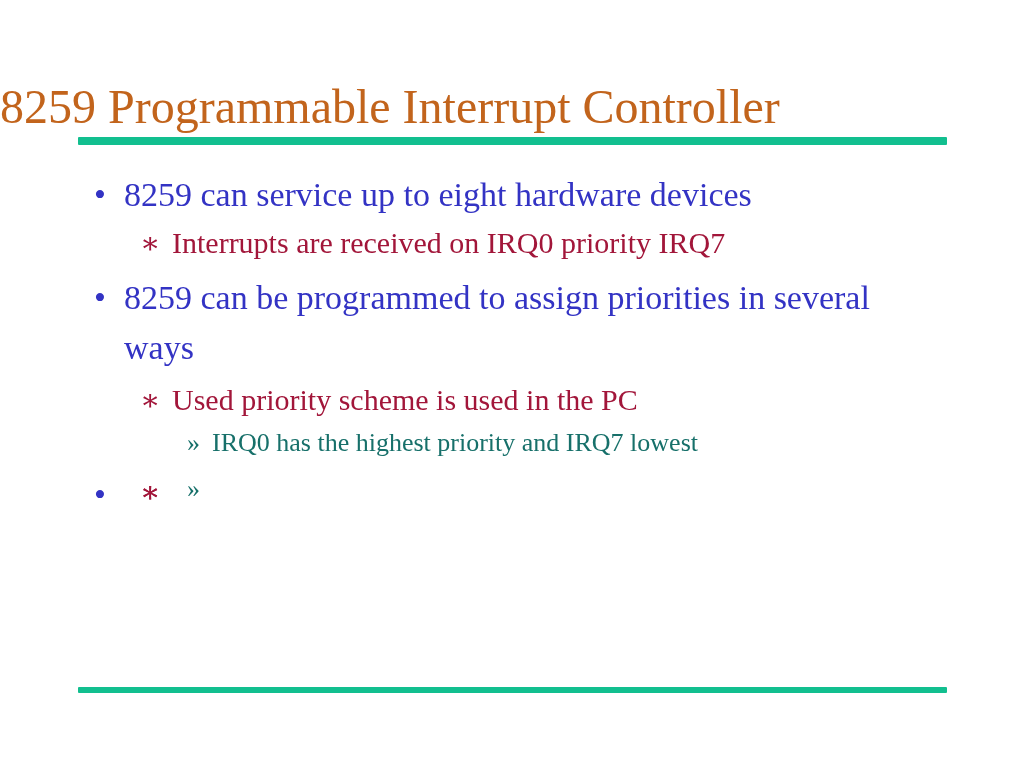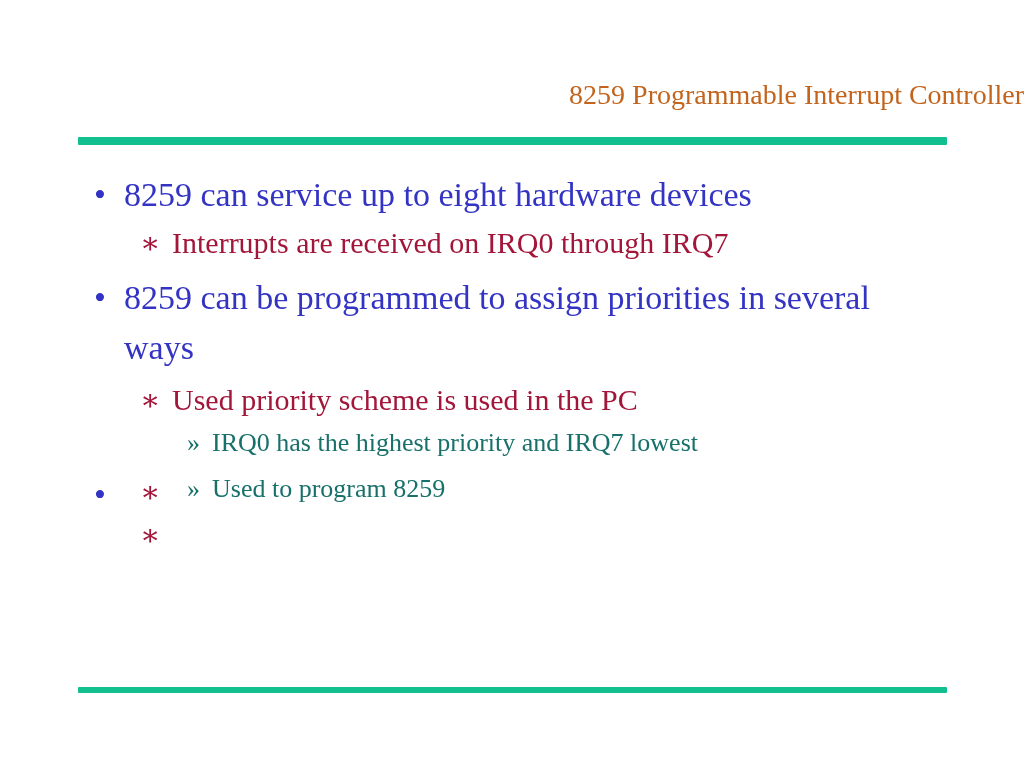--- a/index.html
+++ b/index.html
@@ -12,22 +12,22 @@
     font-family: "Liberation Serif", "DejaVu Serif", serif;
     overflow: hidden;
   }
   .slide { position: absolute; inset: 0; }
 
   .title {
     position: absolute;
     top: 78px;
     left: 0;
     width: 100%;
-    text-align: right;
-    font-size: 28px;
+    text-align: left;
+    font-size: 48px;
     line-height: 1.2;
     color: var(--title, #C2641C);
     letter-spacing: 0px;
   }
 
   .rule {
     position: absolute;
     left: 78px;
     width: 869px;
     background: var(--rule-green, #12BF8F);
@@ -90,21 +90,21 @@
 
   <div class="content">
 
     <div class="item l1">
       <span class="marker">•</span>
       <span>8259 can service up to eight hardware devices</span>
     </div>
 
     <div class="item l2 mt1">
       <span class="marker">∗</span>
-      <span>Interrupts are received on IRQ0 through IRQ7</span>
+      <span>Interrupts are received on IRQ0 priority IRQ7</span>
     </div>
 
     <div class="item l1 mt8">
       <span class="marker">•</span>
       <span>8259 can be programmed to assign priorities in several ways</span>
     </div>
 
     <div class="item l2 mt5">
       <span class="marker">∗</span>
       <span>Used priority scheme is used in the PC</span>
@@ -118,21 +118,20 @@
     <div class="item l1 mt8">
       <span class="marker">•</span>
     </div>
 
     <div class="item l2 mt3">
       <span class="marker">∗</span>
     </div>
 
     <div class="item l3 mt3">
       <span class="marker">»</span>
-      <span>Used to program 8259</span>
     </div>
 
     <div class="item l2 mt5">
       <span class="marker">∗</span>
     </div>
 
   </div>
 
   <div class="rule rule-bottom"></div>
 

